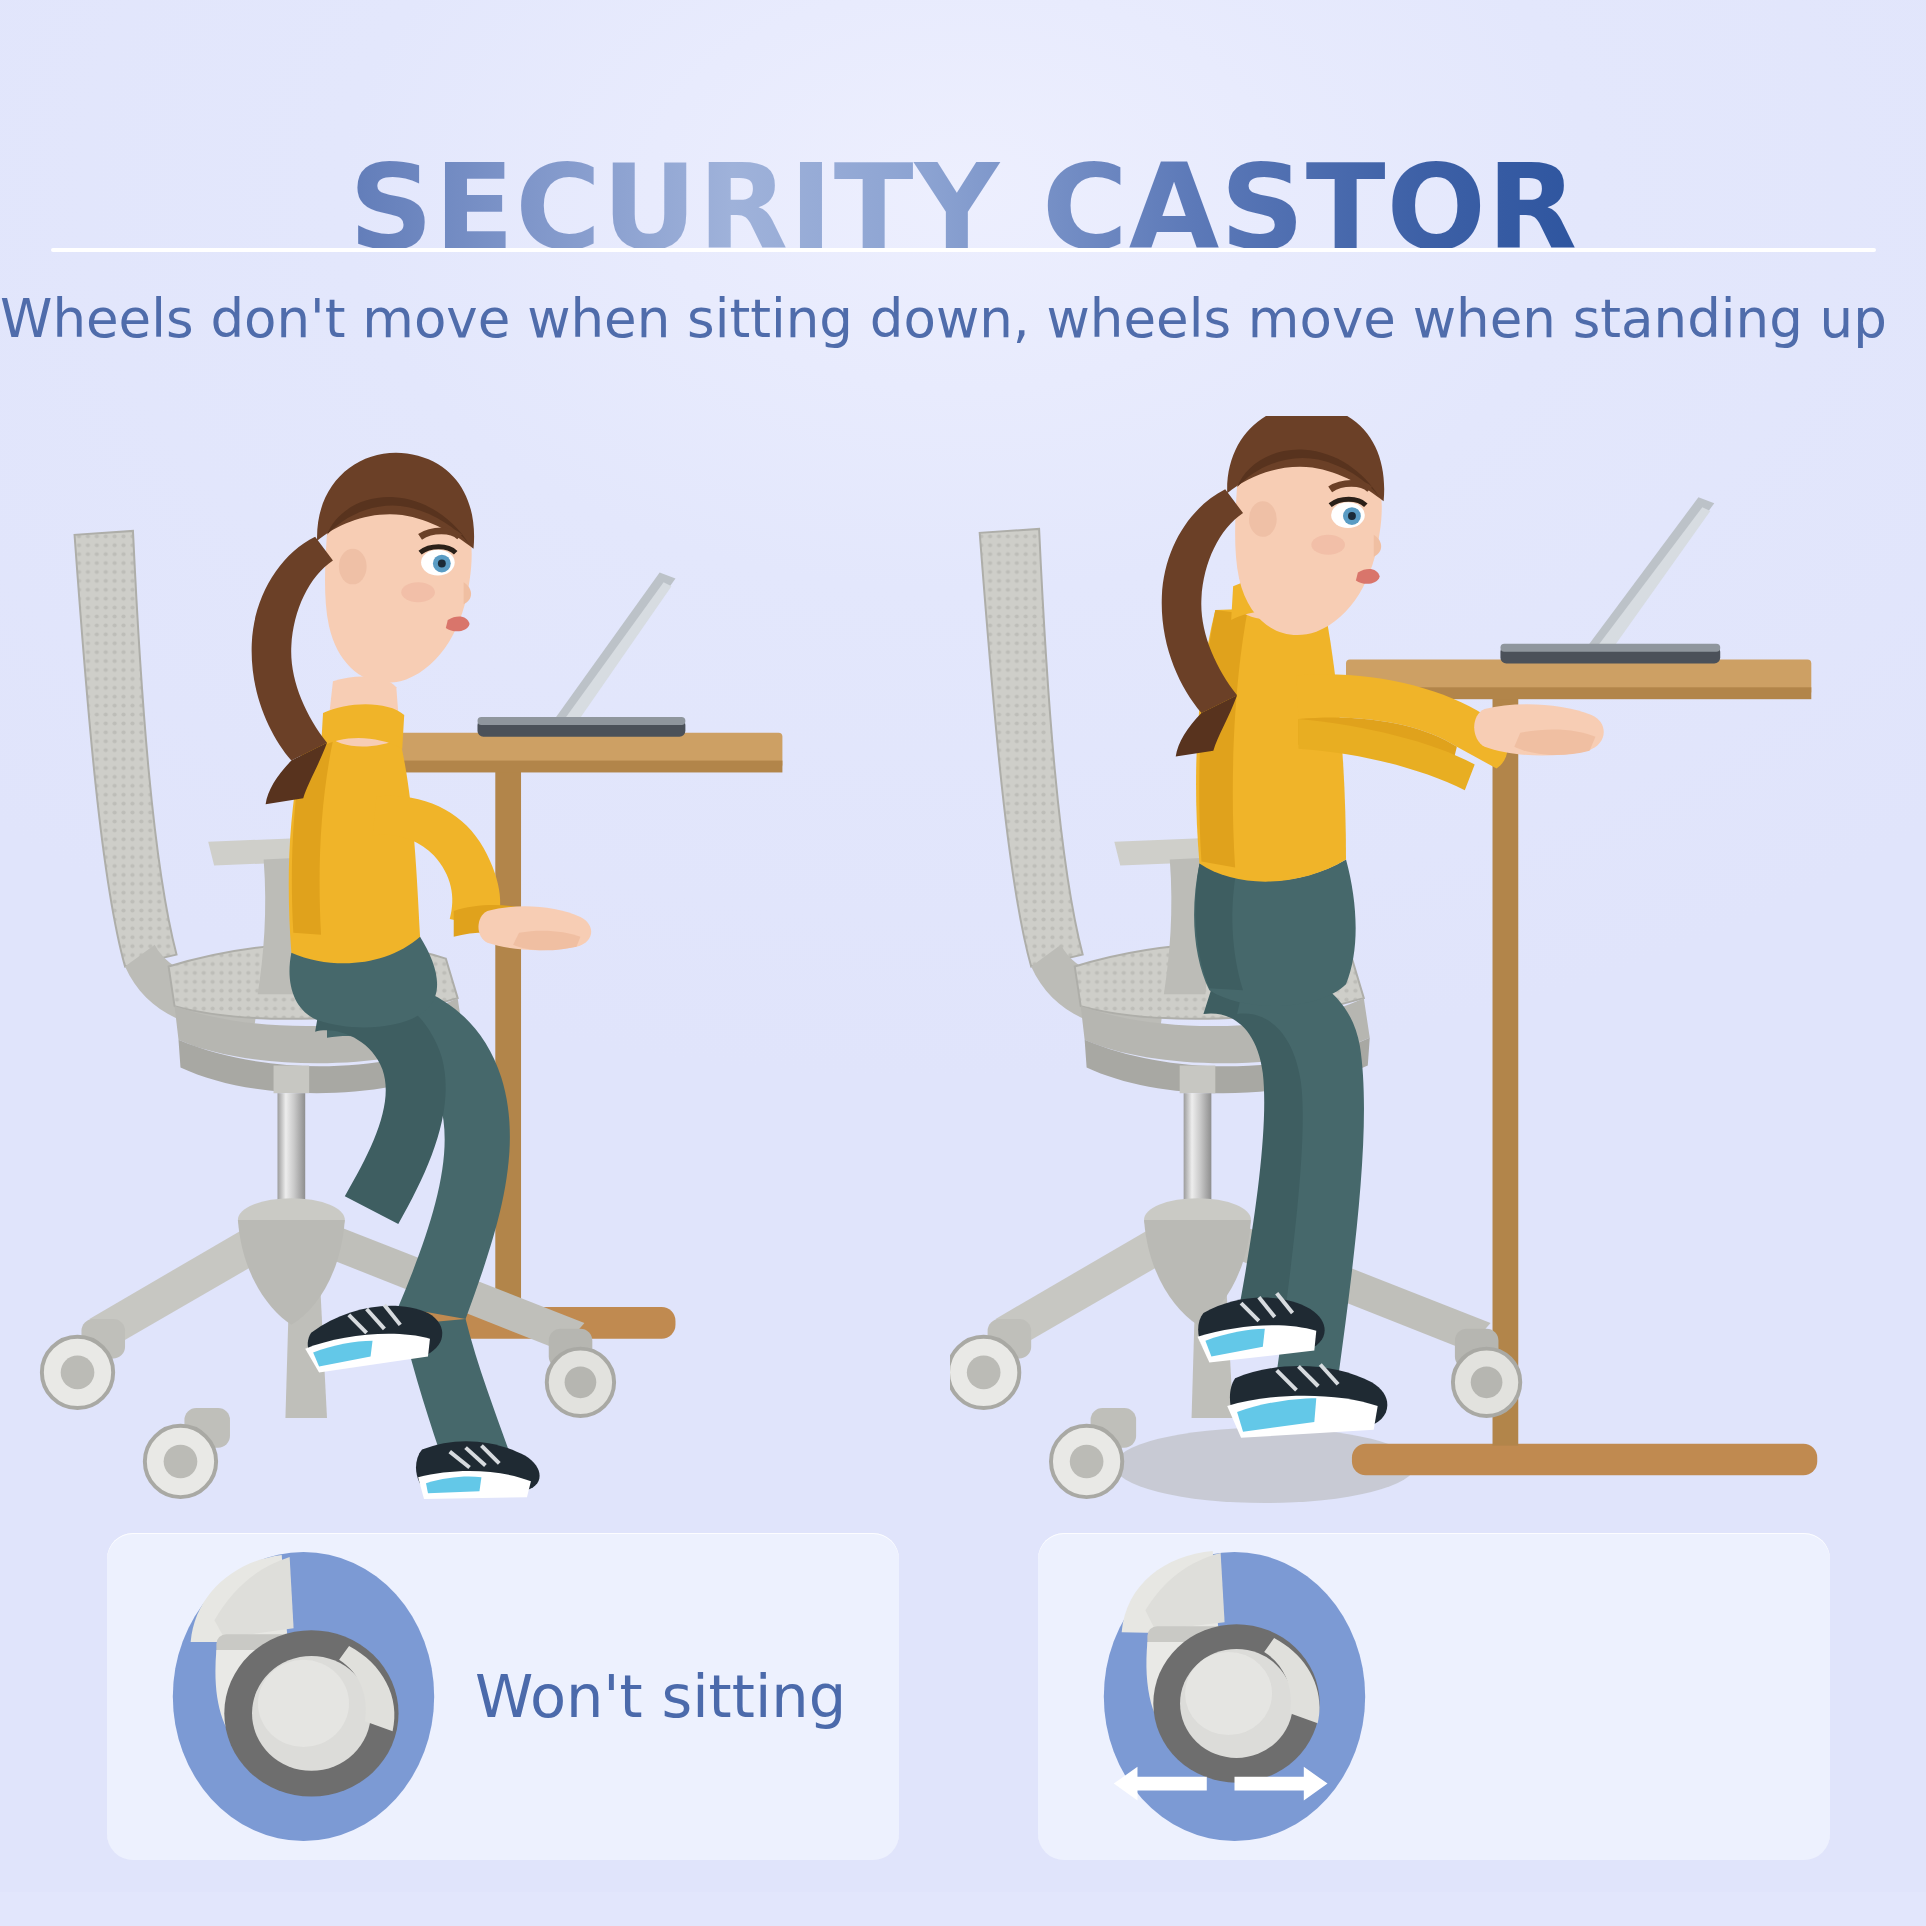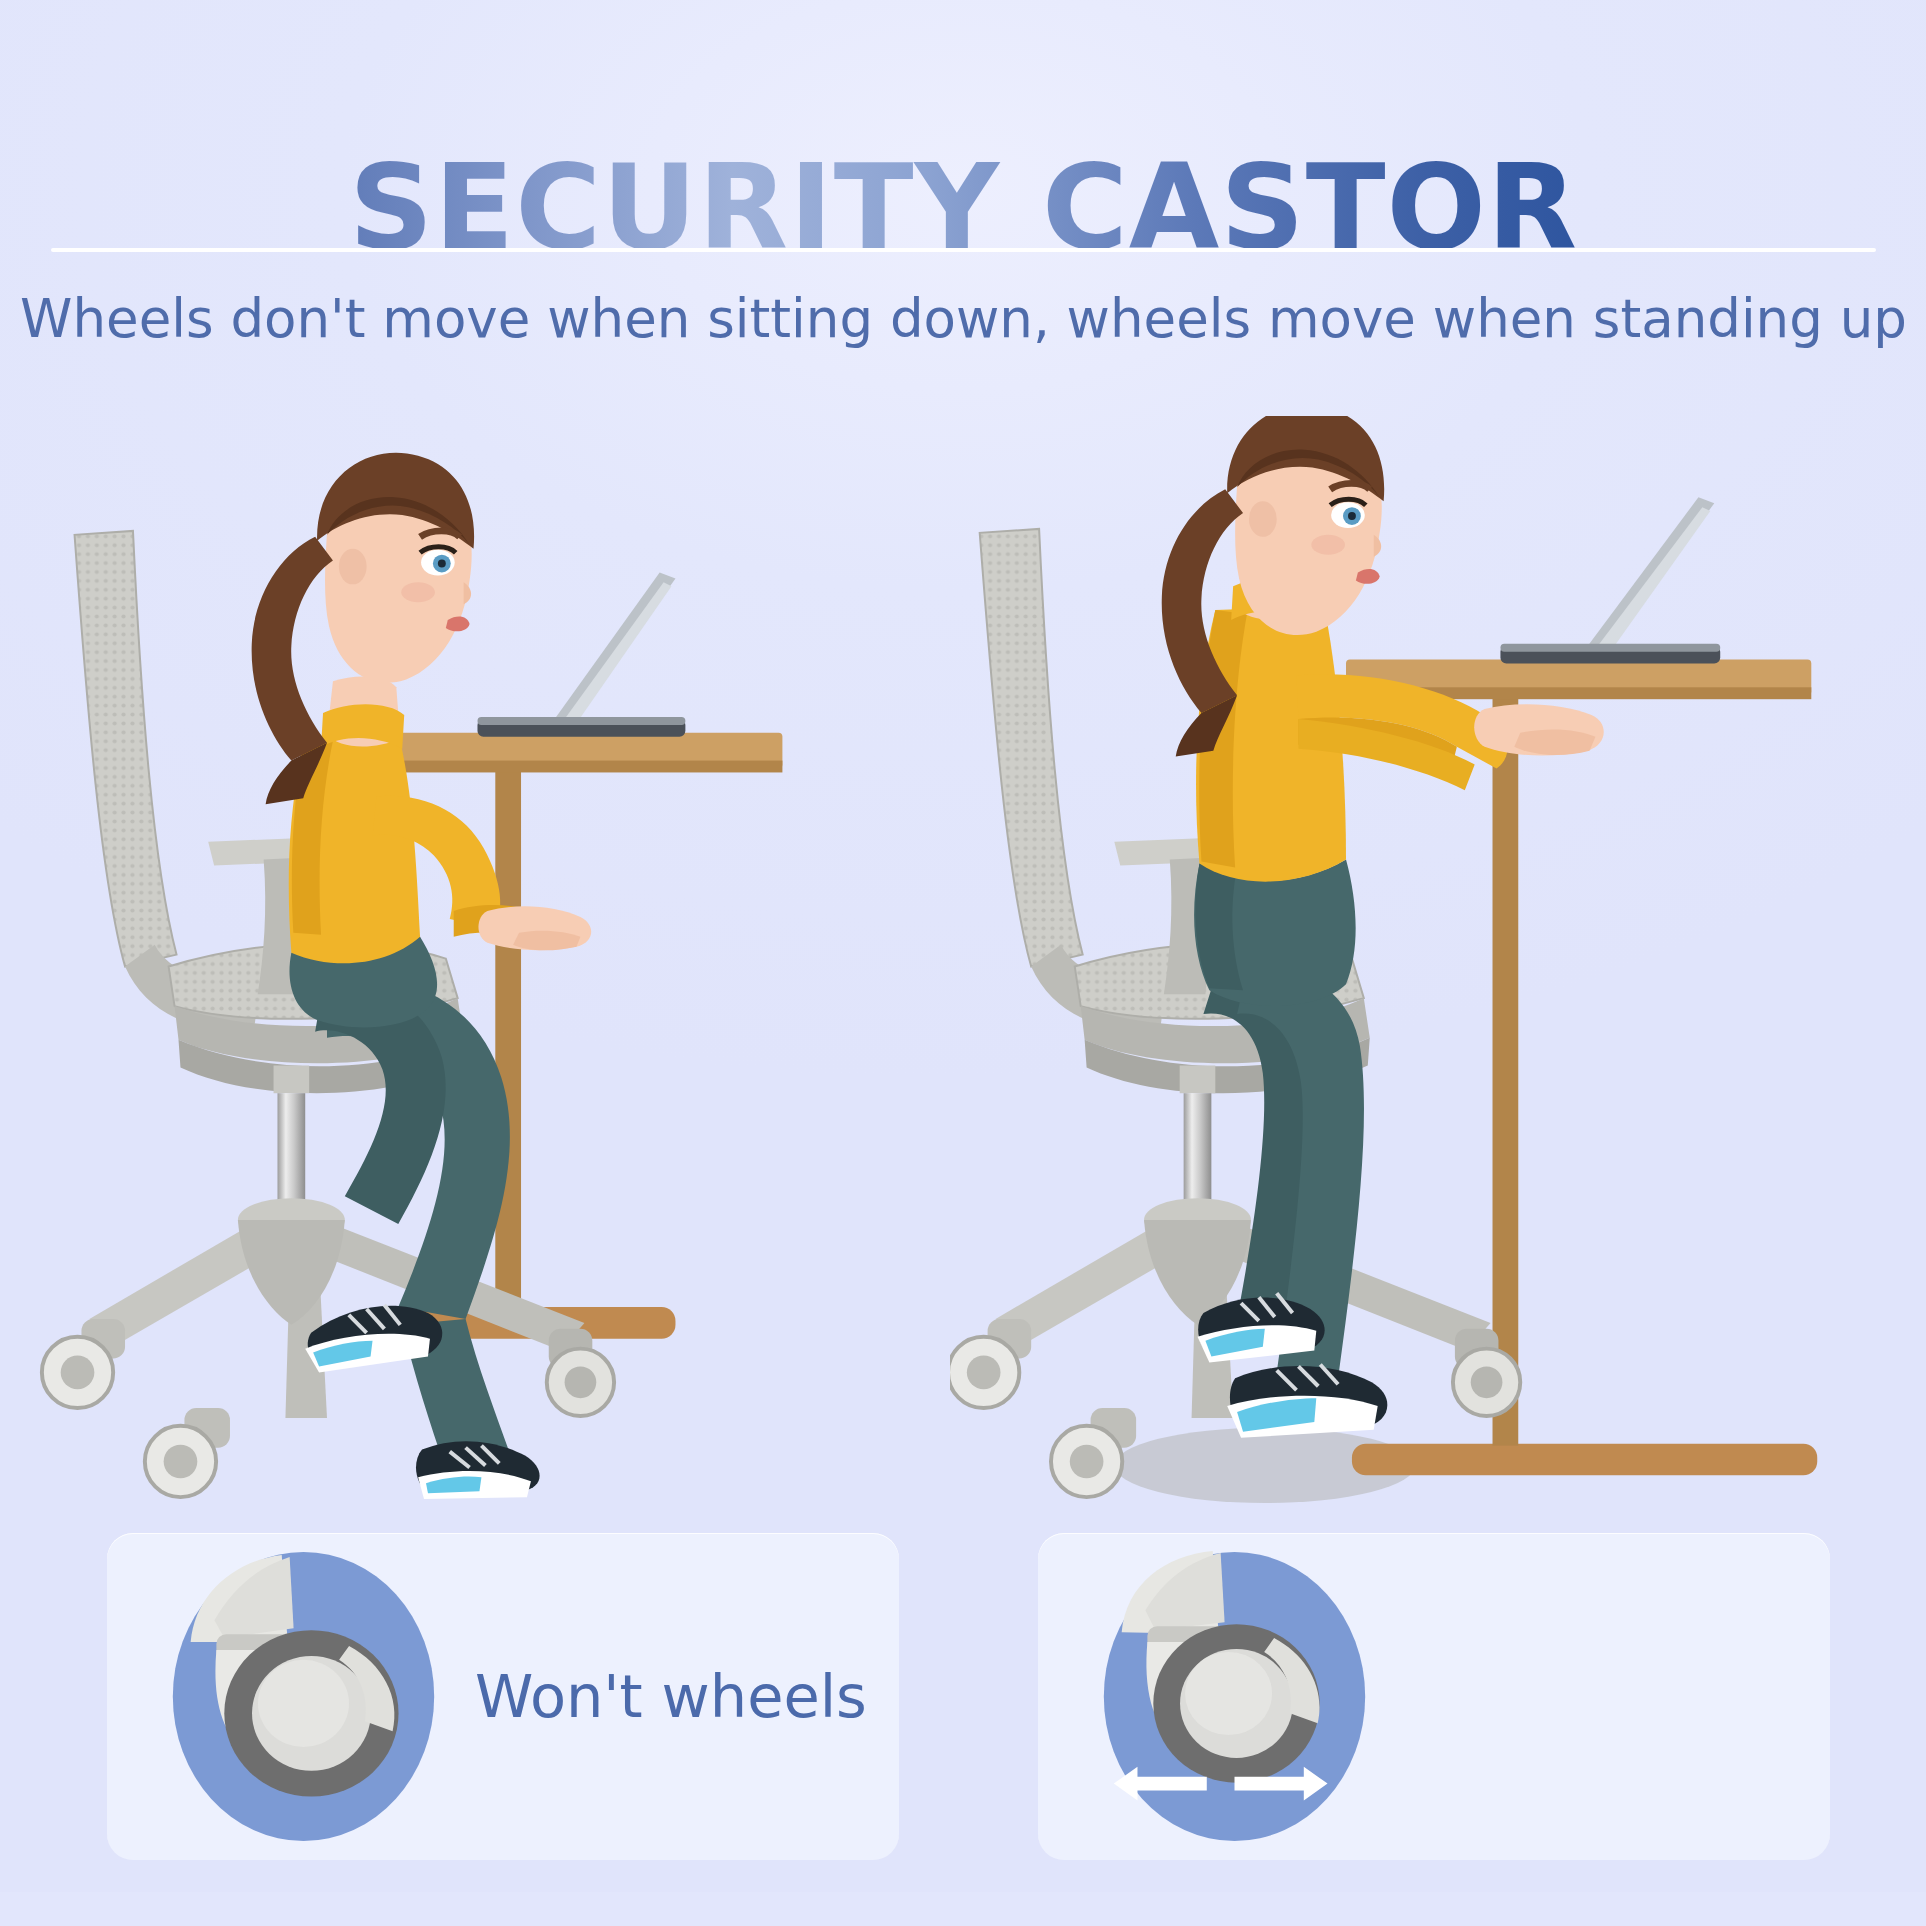--- a/index.html
+++ b/index.html
@@ -28,21 +28,21 @@
         #3D60A6 74%, #27509C 86%, #1E4693 100%);
     -webkit-background-clip:text;background-clip:text;
     color:transparent;-webkit-text-fill-color:transparent;
     white-space:nowrap;
   }
   #rule{
     position:absolute;left:51px;top:248px;width:1825px;height:4px;
     background:#FFFFFF;border-radius:2px;
   }
   #subtitle{
-    position:absolute;left:0;top:289px;width:1927px;text-align:center;
+    position:absolute;left:0;top:289px;width:1927px;
     font-size:53px;line-height:59px;color:#4F6CAB;
     font-family:"DejaVu Sans", sans-serif;font-weight:400;
     white-space:nowrap;
   }
 
   
   #stage{position:absolute;left:0;top:416px;width:1927px;height:1099px;}
   .scene{position:absolute;top:0;width:891px;height:1099px;}
   #scene-sitting{left:30px;}
   #scene-standing{left:950px;}
@@ -376,21 +376,21 @@
         <path d="M36 96 C 40 48 80 14 128 8 L134 96 Z" fill="#E7E7E3"></path>
         <path d="M60 74 C 78 42 104 20 136 10 L140 82 L70 92 Z" fill="#DEDEDA"></path>
         <rect x="62" y="88" width="86" height="28" rx="10" fill="#C9C9C5"></rect>
         <path d="M62 104 C 58 150 66 188 92 206 L132 170 C 112 152 106 128 110 104 Z" fill="#E9E9E6"></path>
         <ellipse cx="158" cy="168" rx="88" ry="84" fill="#6E6E6E"></ellipse>
         <ellipse cx="158" cy="168" rx="60" ry="58" fill="#DCDCD9"></ellipse>
         <ellipse cx="150" cy="158" rx="46" ry="44" fill="#E8E8E5" opacity=".7"></ellipse>
         <path d="M196 100 C 230 118 248 152 240 186 L212 176 C 216 152 208 128 186 114 Z" fill="#E0E0DC"></path>
       </svg>
     </div>
-    <div class="cap">Won't wheels</div>
+    <div class="cap">Won't sitting</div>
   </div>
 
   <div class="card" id="card-right">
     <div class="disc">
       <svg viewBox="0 0 300 302" xmlns="http://www.w3.org/2000/svg">
         <ellipse cx="150" cy="151" rx="132" ry="146" fill="#7C9AD4"></ellipse>
         <path d="M36 86 C 40 38 80 8 128 4 L134 88 Z" fill="#E7E7E3"></path>
         <path d="M60 64 C 78 34 104 14 136 6 L140 76 L70 84 Z" fill="#DEDEDA"></path>
         <rect x="62" y="80" width="86" height="28" rx="10" fill="#C9C9C5"></rect>
         <path d="M62 96 C 58 142 66 180 92 198 L132 162 C 112 144 106 120 110 96 Z" fill="#E9E9E6"></path>

